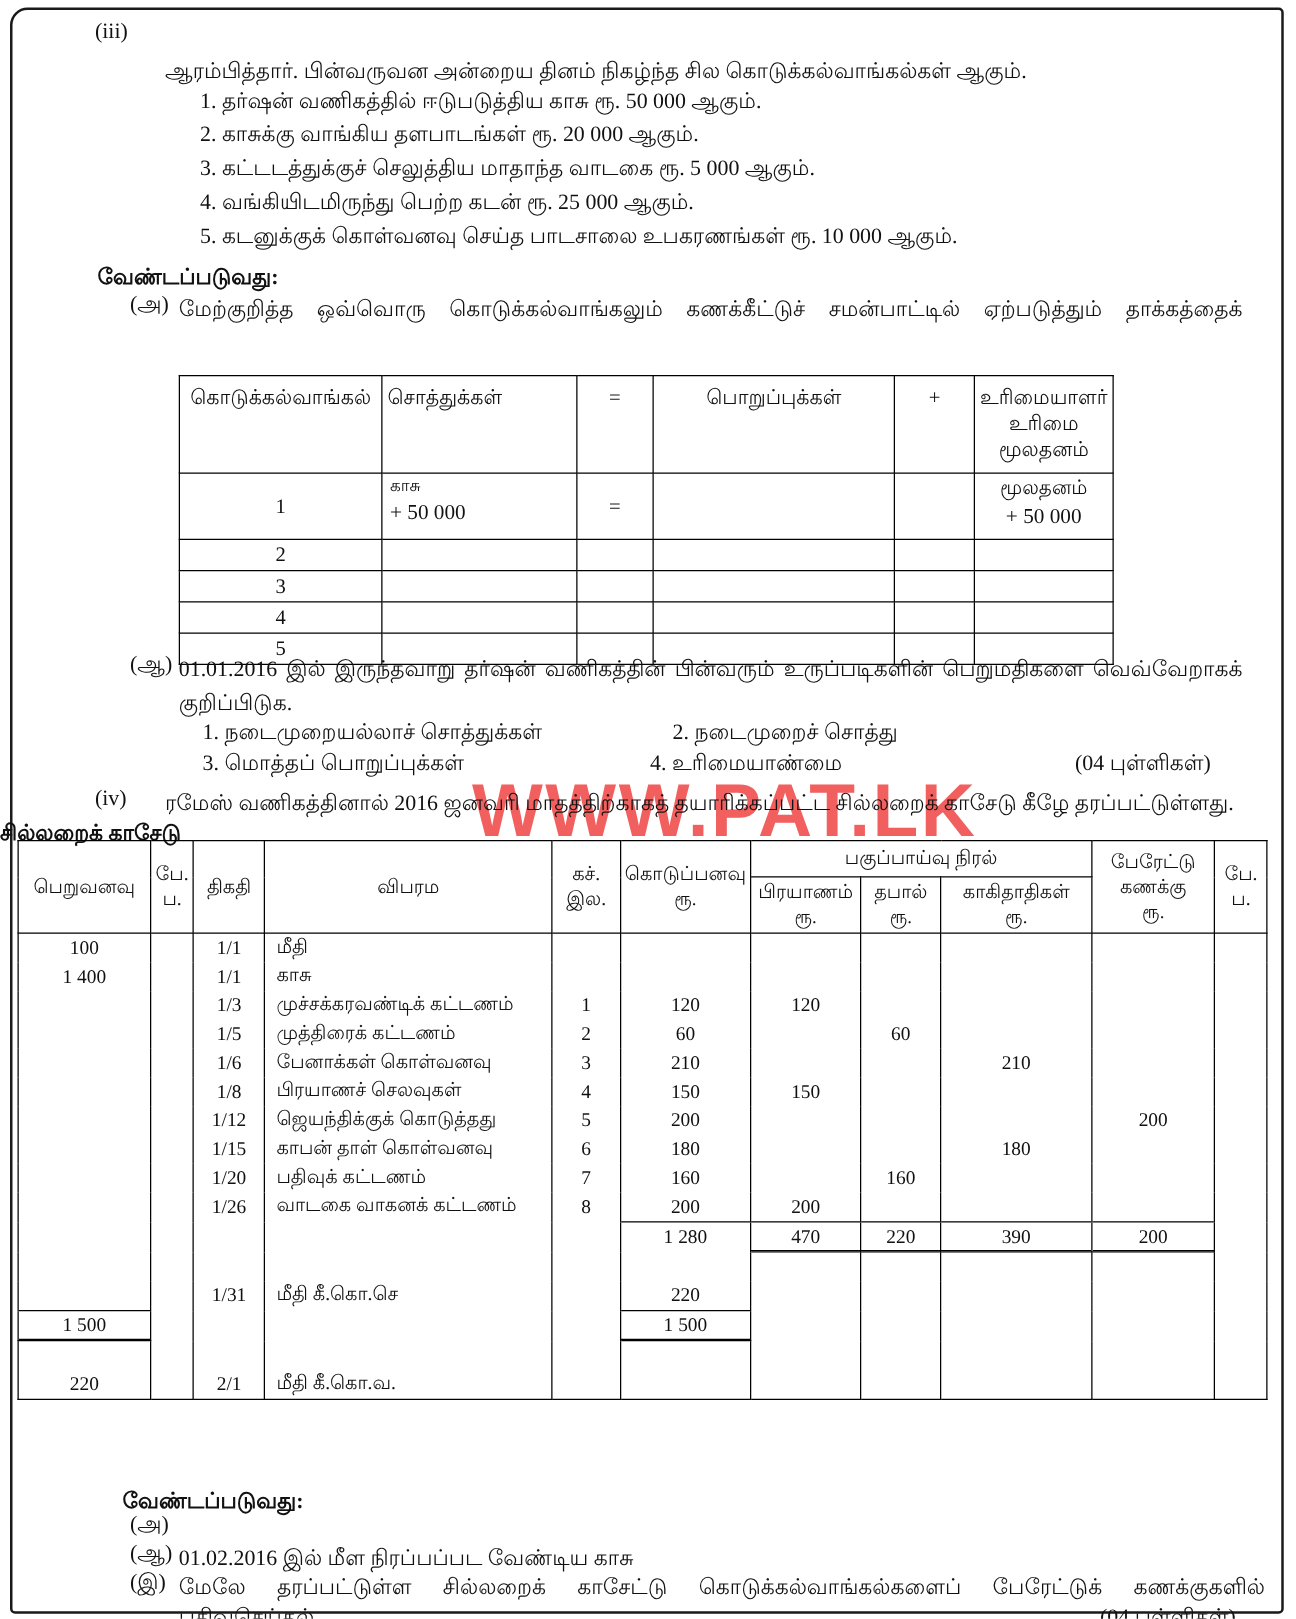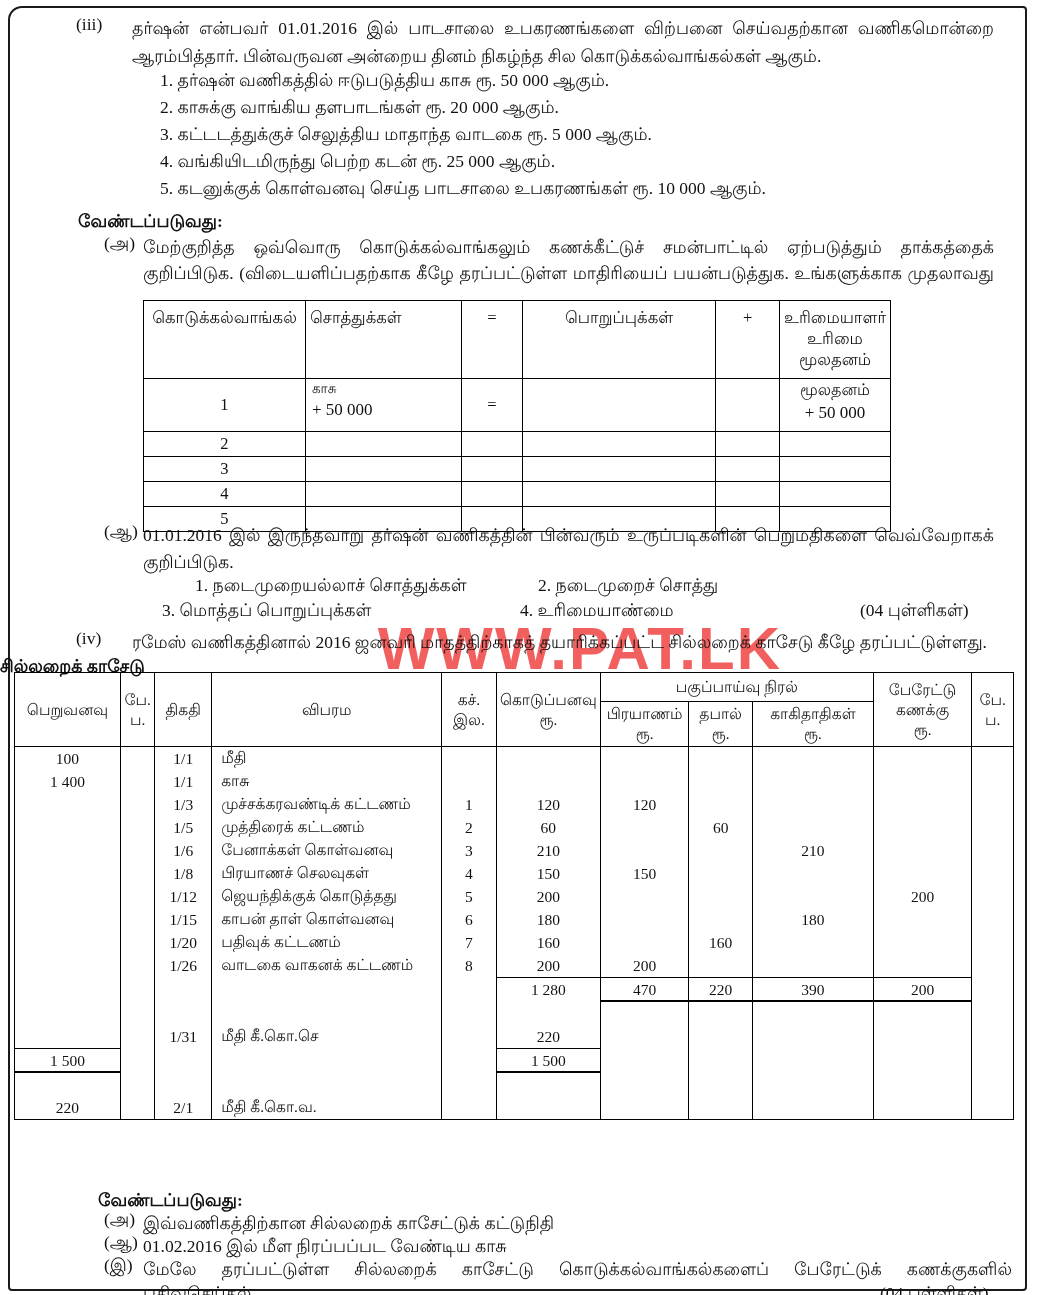--- a/index.html
+++ b/index.html
@@ -99,34 +99,32 @@
 </head>
 <body>
 
 <div id="page-frame"></div>
 
 <div class="watermark">WWW.PAT.LK</div>
 
 <div id="sheet" class="layer">
 
   <div class="marker" style="left:76px;top:14px;">(iii)</div>
-  <div class="para tam just" style="left:132px;top:14px;width:862px;">தர்ஷன் என்பவர் 01.01.2016 இல் பாடசாலை உபகரணங்களை விற்பனை செய்வதற்கான வணிகமொன்றை</div>
   <div class="para tam" style="left:132px;top:42px;width:862px;">ஆரம்பித்தார். பின்வருவன அன்றைய தினம் நிகழ்ந்த சில கொடுக்கல்வாங்கல்கள் ஆகும்.</div>
 
   <div class="li" style="left:160px;top:70px;">1.  தர்ஷன் வணிகத்தில் ஈடுபடுத்திய காசு ரூ.  50 000  ஆகும்.</div>
   <div class="li" style="left:160px;top:97px;">2.  காசுக்கு வாங்கிய தளபாடங்கள் ரூ.  20 000  ஆகும்.</div>
   <div class="li" style="left:160px;top:124px;">3.  கட்டடத்துக்குச் செலுத்திய மாதாந்த வாடகை ரூ. 5 000  ஆகும்.</div>
   <div class="li" style="left:160px;top:151px;">4.  வங்கியிடமிருந்து பெற்ற கடன் ரூ.  25 000  ஆகும்.</div>
   <div class="li" style="left:160px;top:178px;">5.  கடனுக்குக் கொள்வனவு செய்த பாடசாலை உபகரணங்கள் ரூ.  10 000  ஆகும்.</div>
 
   <div class="para tam bold" style="left:78px;top:207px;">வேண்டப்படுவது:</div>
 
   <div class="marker" style="left:104px;top:233px;">(அ)</div>
   <div class="para tam just" style="left:143px;top:233px;width:851px;">மேற்குறித்த ஒவ்வொரு கொடுக்கல்வாங்கலும் கணக்கீட்டுச் சமன்பாட்டில் ஏற்படுத்தும் தாக்கத்தைக்</div>
-  <div class="para tam just" style="left:143px;top:259px;width:851px;">குறிப்பிடுக. (விடையளிப்பதற்காக கீழே தரப்பட்டுள்ள மாதிரியைப் பயன்படுத்துக. உங்களுக்காக முதலாவது</div>
 
   <table id="eqtable" style="top:300px;">
     <thead>
       <tr>
         <td class="c-no">கொடுக்கல்வாங்கல்</td>
         <td class="c-as" style="text-align:left;">சொத்துக்கள்</td>
         <td class="c-eq">=</td>
         <td class="c-li">பொறுப்புக்கள்</td>
         <td class="c-pl">+</td>
         <td class="c-oe">
@@ -182,21 +180,21 @@
         <td class="c-pl"></td>
         <td class="c-oe"></td>
       </tr>
     </tbody>
   </table>
 
   <div class="marker" style="left:104px;top:521px;">(ஆ)</div>
   <div class="para tam just" style="left:143px;top:521px;width:851px;">01.01.2016 இல் இருந்தவாறு தர்ஷன் வணிகத்தின் பின்வரும் உருப்படிகளின் பெறுமதிகளை வெவ்வேறாகக்</div>
   <div class="para tam" style="left:143px;top:548px;">குறிப்பிடுக.</div>
 
-  <div class="li" style="left:162px;top:575px;margin-left:33px;">1.  நடைமுறையல்லாச் சொத்துக்கள்</div>
+  <div class="li" style="left:162px;top:575px;">1.  நடைமுறையல்லாச் சொத்துக்கள்</div>
   <div class="li" style="left:538px;top:575px;">2.  நடைமுறைச் சொத்து</div>
   <div class="li" style="left:162px;top:600px;">3.  மொத்தப் பொறுப்புக்கள்</div>
   <div class="li" style="left:520px;top:600px;">4.  உரிமையாண்மை</div>
   <div class="li" style="left:860px;top:600px;">(04 புள்ளிகள்)</div>
 
   <div class="marker" style="left:76px;top:628px;">(iv)</div>
   <div class="para tam" style="left:132px;top:628px;width:880px;">ரமேஸ் வணிகத்தினால் 2016 ஜனவரி மாதத்திற்காகத் தயாரிக்கப்பட்ட சில்லறைக் காசேடு கீழே தரப்பட்டுள்ளது.</div>
   <div class="para tam bold" style="left:0;top:652px;width:899px;">சில்லறைக் காசேடு</div>
 
   <table id="pcb">
@@ -467,21 +465,20 @@
         <td class="num"></td>
         <td class="num"></td>
         <td></td>
       </tr>
     </tbody>
   </table>
 
   <div class="para tam bold" style="left:98px;top:1186px;">வேண்டப்படுவது:</div>
 
   <div class="marker" style="left:104px;top:1209px;">(அ)</div>
-  <div class="para tam" style="left:143px;top:1209px;">இவ்வணிகத்திற்கான சில்லறைக் காசேட்டுக் கட்டுநிதி</div>
 
   <div class="marker" style="left:104px;top:1232px;">(ஆ)</div>
   <div class="para tam" style="left:143px;top:1232px;">01.02.2016 இல் மீள நிரப்பப்பட வேண்டிய காசு</div>
 
   <div class="marker" style="left:104px;top:1255px;">(இ)</div>
   <div class="para tam just" style="left:143px;top:1255px;width:869px;">மேலே தரப்பட்டுள்ள சில்லறைக் காசேட்டு கொடுக்கல்வாங்கல்களைப் பேரேட்டுக் கணக்குகளில்</div>
   <div class="para tam" style="left:143px;top:1279px;">பதிவுசெய்தல்</div>
   <div class="para tam" style="left:880px;top:1279px;">(04 புள்ளிகள்)</div>
 
 </div>

